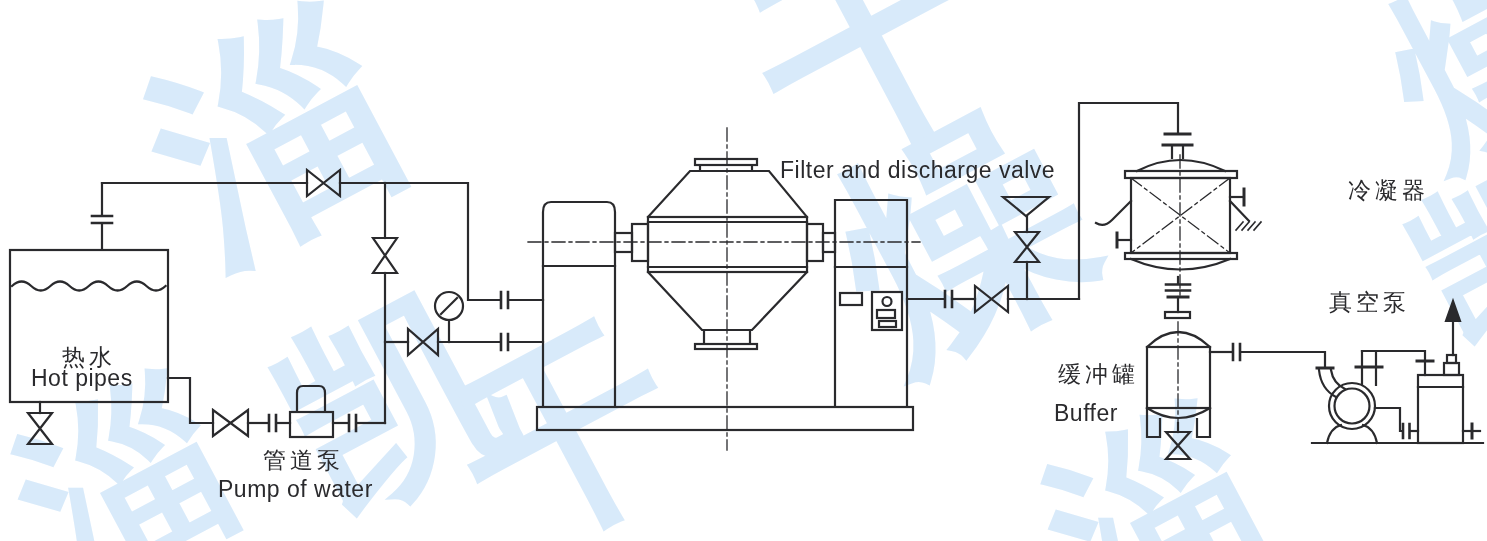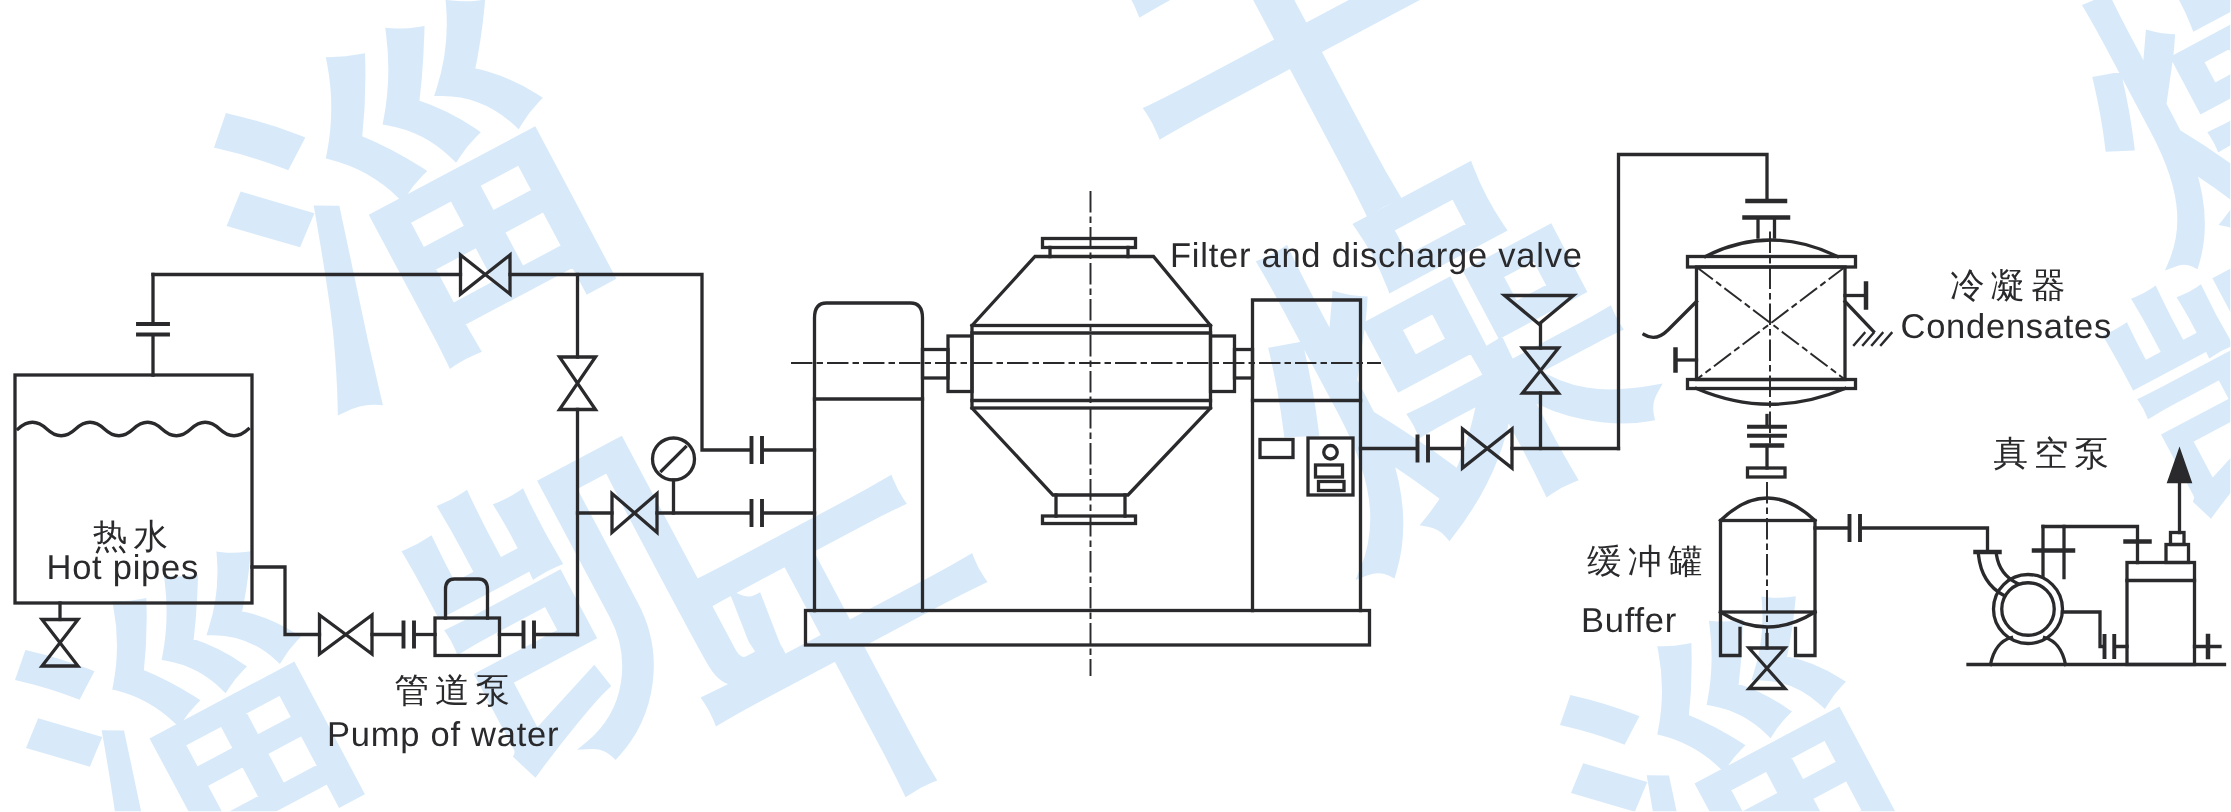--- a/index.html
+++ b/index.html
@@ -220,22 +220,21 @@
       <path d="M727 128 V450"></path>
       <path d="M1180 155 V295"></path>
       <path d="M1131 178 L1230 253 M1230 178 L1131 253"></path>
       <path d="M1178 322 V425"></path>
     </g>
   </svg>
 
 
   <div class="lbl en" style="left:780px;top:157px">Filter and discharge valve</div>
 
-  <div class="lbl zh" style="left:1300px;top:175px">冷凝器</div>
-  <div class="lbl en" style="left:1267px;top:204px">Condensates</div>
+  <div class="lbl zh" style="left:1348px;top:175px">冷凝器</div>
 
   <div class="lbl zh" style="left:62px;top:342px">热水</div>
   <div class="lbl en" style="left:31px;top:365px">Hot pipes</div>
 
   <div class="lbl zh" style="left:263px;top:445px">管道泵</div>
   <div class="lbl en" style="left:218px;top:476px">Pump of water</div>
 
   <div class="lbl zh" style="left:1058px;top:359px">缓冲罐</div>
   <div class="lbl en" style="left:1054px;top:400px">Buffer</div>
 

